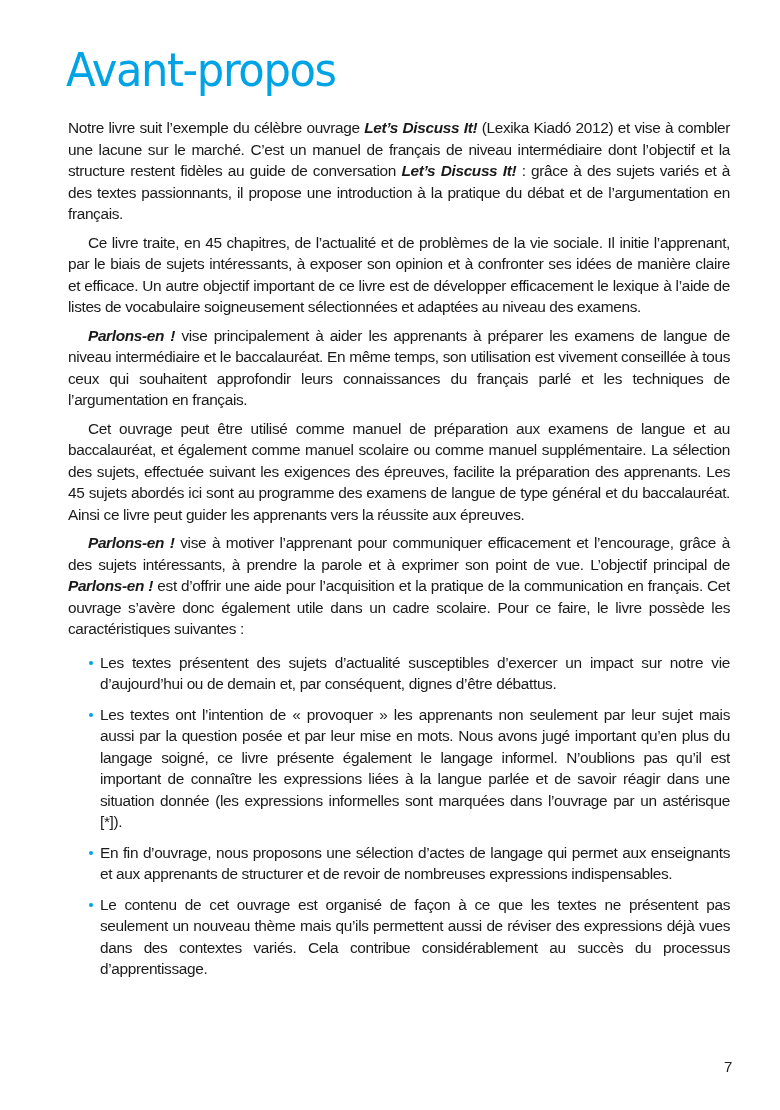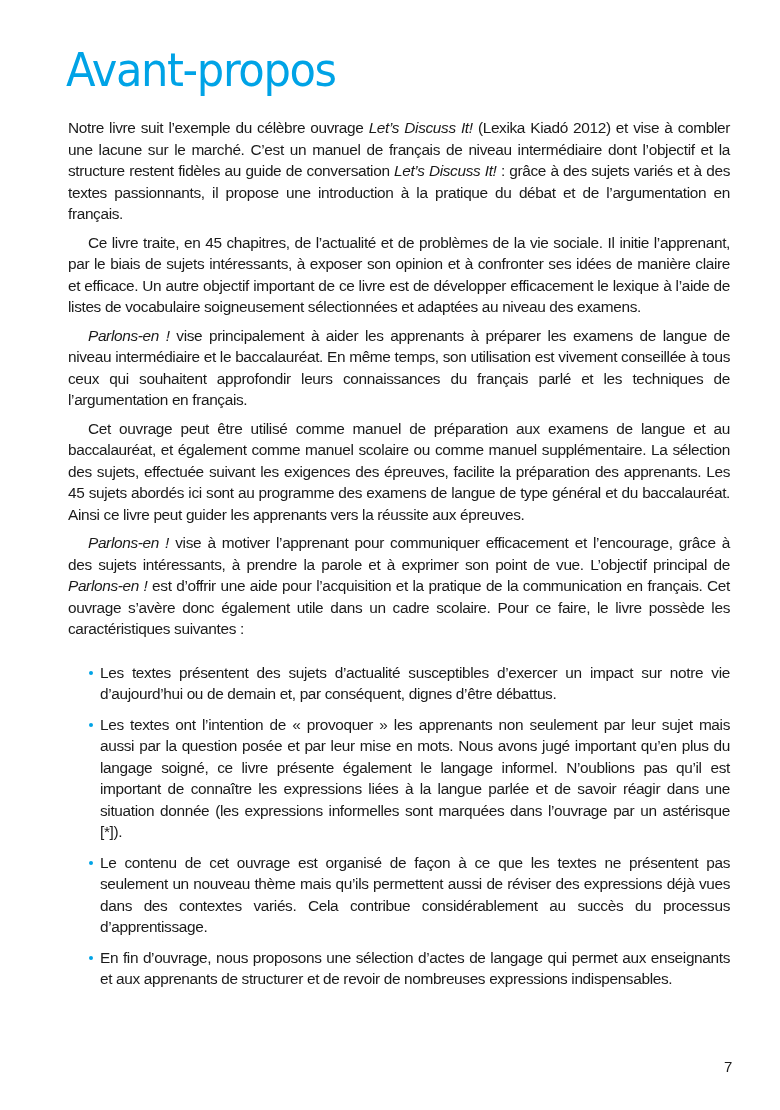--- a/index.html
+++ b/index.html
@@ -20,22 +20,22 @@
   .body {
     position: absolute; left: 60px; top: 117px; width: 662px;
   }
   .para {
     margin: 0 0 7px 0;
     font-size: 15.4px; line-height: 21.5px;
     text-align: justify; text-indent: 20px;
     letter-spacing: -0.35px;
   }
   .para.first { text-indent: 0; }
-  .para i, .para em { font-style: italic; }
-  .list { list-style: none; margin: 22px 0 0 0; padding: 0; }
+  .para i, .para em { font-style: italic; font-weight: bold; }
+  .list { list-style: none; margin: 12px 0 0 0; padding: 0; }
   .list li {
     position: relative; padding-left: 32px;
     font-size: 15.4px; line-height: 21.5px;
     text-align: justify; margin-bottom: 9px;
     letter-spacing: -0.35px;
   }
   .bullet {
     position: absolute; left: 21px; top: 9px;
     width: 4px; height: 4px; border-radius: 50%;
     background: #00a3e6;
@@ -62,23 +62,23 @@
       <li>
         <span class="bullet"></span>
         <span>Les textes présentent des sujets d’actualité susceptibles d’exercer un impact sur notre vie d’aujourd’hui ou de demain et, par conséquent, dignes d’être débattus.</span>
       </li>
       <li>
         <span class="bullet"></span>
         <span>Les textes ont l’intention de « provoquer » les apprenants non seulement par leur sujet mais aussi par la question posée et par leur mise en mots. Nous avons jugé important qu’en plus du langage soigné, ce livre présente également le langage informel. N’oublions pas qu’il est important de connaître les expressions liées à la langue parlée et de savoir réagir dans une situation donnée (les expressions informelles sont marquées dans l’ouvrage par un astérisque [*]).</span>
       </li>
       <li>
         <span class="bullet"></span>
-        <span>Le contenu de cet ouvrage est organisé de façon à ce que les textes ne présentent pas seulement un nouveau thème mais qu’ils permettent aussi de réviser des expressions déjà vues dans des contextes variés. Cela contribue considérablement au succès du processus d’apprentissage.</span>
+        <span>En fin d’ouvrage, nous proposons une sélection d’actes de langage qui permet aux enseignants et aux apprenants de structurer et de revoir de nombreuses expressions indispensables.</span>
       </li>
       <li>
         <span class="bullet"></span>
-        <span>En fin d’ouvrage, nous proposons une sélection d’actes de langage qui permet aux enseignants et aux apprenants de structurer et de revoir de nombreuses expressions indispensables.</span>
+        <span>Le contenu de cet ouvrage est organisé de façon à ce que les textes ne présentent pas seulement un nouveau thème mais qu’ils permettent aussi de réviser des expressions déjà vues dans des contextes variés. Cela contribue considérablement au succès du processus d’apprentissage.</span>
       </li>
     </ul>
   </div>
 
   <div class="page-number">7</div>
 </div>
 
 </body></html>

